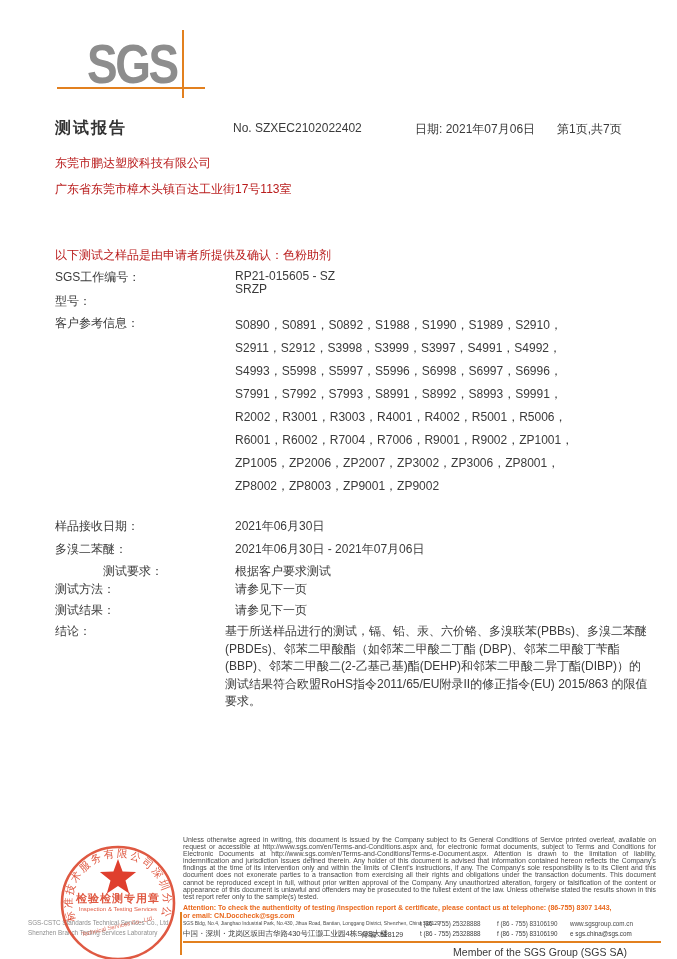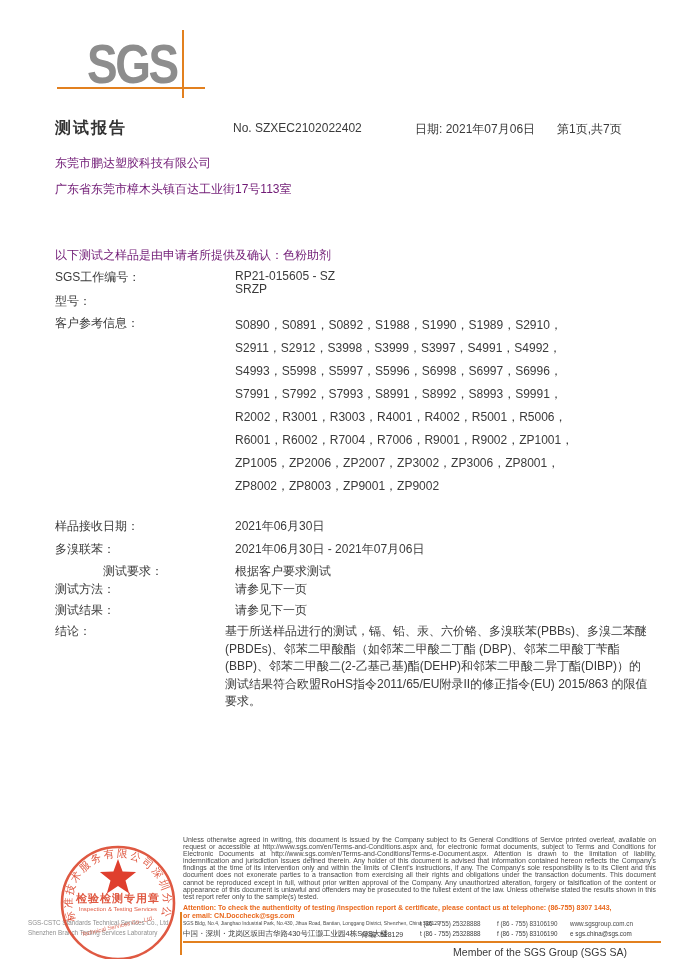--- a/index.html
+++ b/index.html
@@ -17,21 +17,21 @@
   }
   .logo-hline { position:absolute; left:57px; top:87px; width:148px; height:2px; background:#e2801f; }
   .logo-vline { position:absolute; left:182px; top:30px; width:2px; height:68px; background:#e2801f; }
 
   
   .doc-title { position:absolute; left:55px; top:118px; font-size:16px; font-weight:bold; letter-spacing:2px; color:#333; }
   .report-no { position:absolute; left:233px; top:121px; font-size:12px; }
   .doc-date  { position:absolute; left:415px; top:121px; font-size:12px; }
   .page-info { position:absolute; left:557px; top:121px; font-size:12px; }
 
-  .zh12 { font-size:12px; color:#701a75; }
+  .zh12 { font-size:12px; color:#b91c1c; }
   .lbl  { position:absolute; left:55px;  font-size:12px; }
   .val  { position:absolute; left:235px; font-size:12px; }
 
   .ref-lines { position:absolute; left:235px; top:314px; font-size:12px; line-height:23px; }
 
   .conclusion-text { position:absolute; left:225px; top:623px; width:425px; font-size:12px; line-height:17.5px; text-align:left; }
 
   
   .legal {
     position:absolute; left:183px; top:836px; width:473px;
@@ -90,21 +90,21 @@
     <div>S4993，S5998，S5997，S5996，S6998，S6997，S6996，</div>
     <div>S7991，S7992，S7993，S8991，S8992，S8993，S9991，</div>
     <div>R2002，R3001，R3003，R4001，R4002，R5001，R5006，</div>
     <div>R6001，R6002，R7004，R7006，R9001，R9002，ZP1001，</div>
     <div>ZP1005，ZP2006，ZP2007，ZP3002，ZP3006，ZP8001，</div>
     <div>ZP8002，ZP8003，ZP9001，ZP9002</div>
   </div>
 
   <span class="lbl" style="top:518px;">样品接收日期：</span>
   <span class="val" style="top:518px;">2021年06月30日</span>
-  <span class="lbl" style="top:541px;">多溴联苯：</span>
+  <span class="lbl" style="top:541px;">多溴二苯醚：</span>
   <span class="val" style="top:541px;">2021年06月30日 - 2021年07月06日</span>
   <span class="lbl" style="top:563px;margin-left:48px;">测试要求：</span>
   <span class="val" style="top:563px;">根据客户要求测试</span>
   <span class="lbl" style="top:581px;">测试方法：</span>
   <span class="val" style="top:581px;">请参见下一页</span>
   <span class="lbl" style="top:602px;">测试结果：</span>
   <span class="val" style="top:602px;">请参见下一页</span>
 
   <span class="lbl" style="top:623px;">结论：</span>
   <div class="conclusion-text">基于所送样品进行的测试，镉、铅、汞、六价铬、多溴联苯(PBBs)、多溴二苯醚(PBDEs)、邻苯二甲酸酯（如邻苯二甲酸二丁酯 (DBP)、邻苯二甲酸丁苄酯(BBP)、邻苯二甲酸二(2-乙基己基)酯(DEHP)和邻苯二甲酸二异丁酯(DIBP)）的测试结果符合欧盟RoHS指令2011/65/EU附录II的修正指令(EU) 2015/863 的限值要求。</div>

